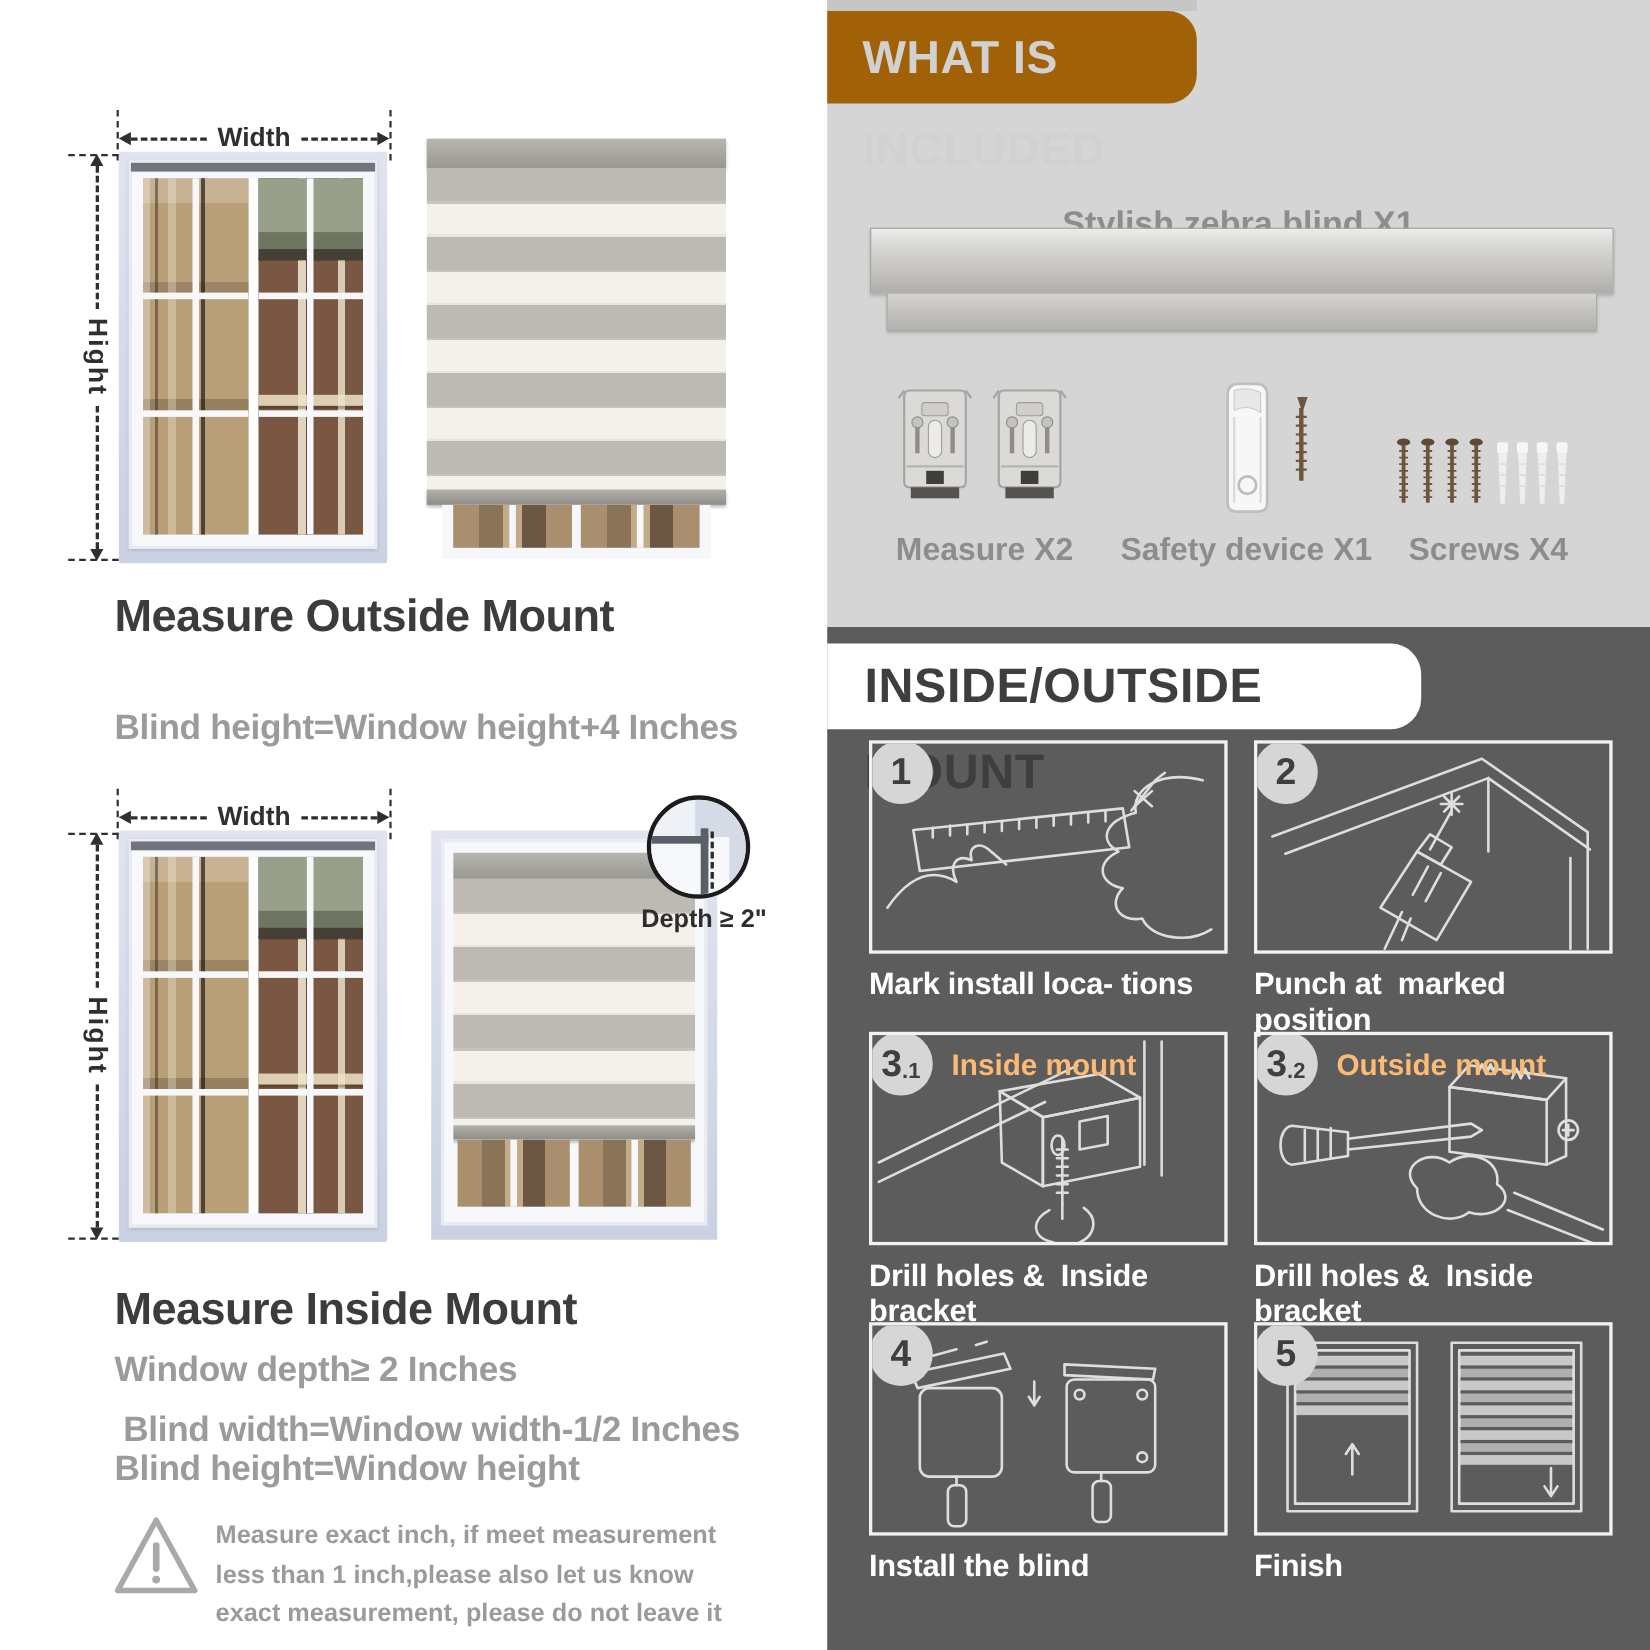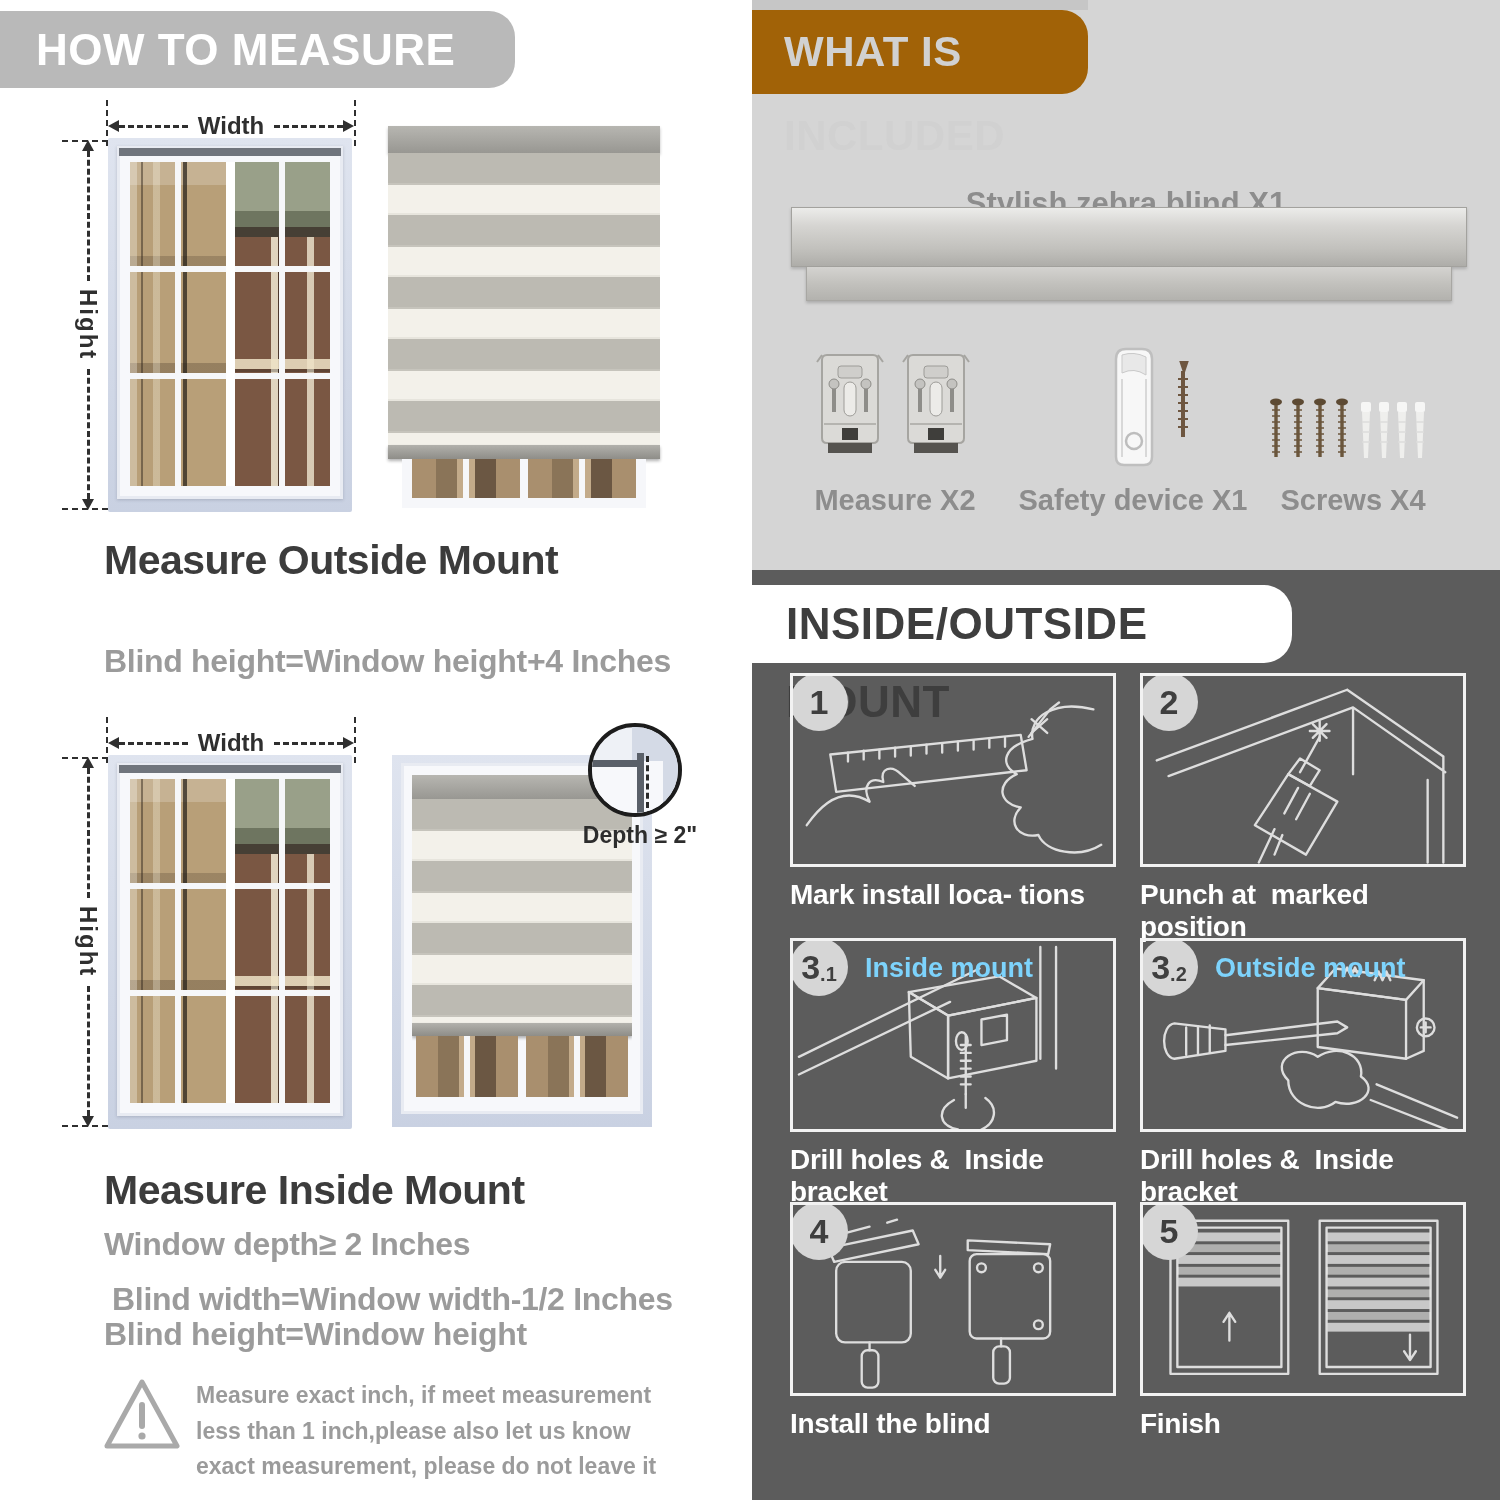--- a/index.html
+++ b/index.html
@@ -101,34 +101,33 @@
   .panel-mount{position:absolute;left:752px;top:570px;width:748px;height:930px;background:#5c5c5c;}
   .hdr-mount{position:absolute;left:0;top:15px;width:540px;height:78px;background:#ffffff;
              border-radius:0 28px 28px 0;color:#3e3e3e;font-size:44px;letter-spacing:.5px;
              line-height:78px;padding-left:34px;}
   .step{position:absolute;width:326px;}
   .step-frame{position:relative;width:326px;height:194px;border:3px solid #f2f2f2;overflow:hidden;}
   .badge{position:absolute;left:-3px;top:-3px;width:58px;height:58px;border-radius:50%;
          background:#d6d6d6;color:#3f3f3f;display:flex;align-items:center;justify-content:center;}
   .badge .bm{font-size:34px;}
   .badge .bs{font-size:20px;align-self:flex-end;padding-bottom:10px;}
-  .step-title{position:absolute;left:72px;top:12px;color:#7dd3fc;font-size:27px;}
+  .step-title{position:absolute;left:72px;top:12px;color:#fdba74;font-size:27px;}
   .step-caption{margin-top:12px;color:#ffffff;font-size:28px;white-space:pre-wrap;letter-spacing:-.3px;}
   .lineart{position:absolute;inset:0;}
   .lineart path,.lineart line,.lineart circle,.lineart rect,.lineart ellipse,.lineart polyline
     {fill:none;stroke:#dedede;stroke-width:2.4;stroke-linecap:round;stroke-linejoin:round;}
   .lineart .fillband{fill:rgba(218,218,218,.85);stroke:none;}
   .lineart .fillband2{fill:rgba(244,244,242,.55);stroke:none;}
 </style>
 </head>
 <body>
 
 <div id="page">
 
-  <div class="hdr-left">HOW TO MEASURE</div>
 
   <div class="warrow" style="left:106px;top:100px;width:250px;">
     <div class="endline" style="left:0;"></div>
       <div class="endline" style="right:0;"></div>
     <div class="row">
       <div class="ah-l"></div>
       <div class="dash"></div>
       <div class="wlabel">Width</div>
       <div class="dash"></div>
       <div class="ah-r"></div>

